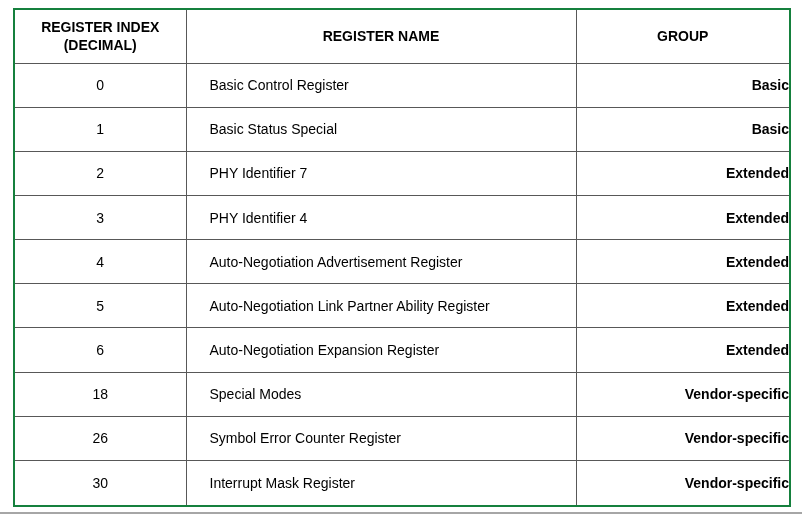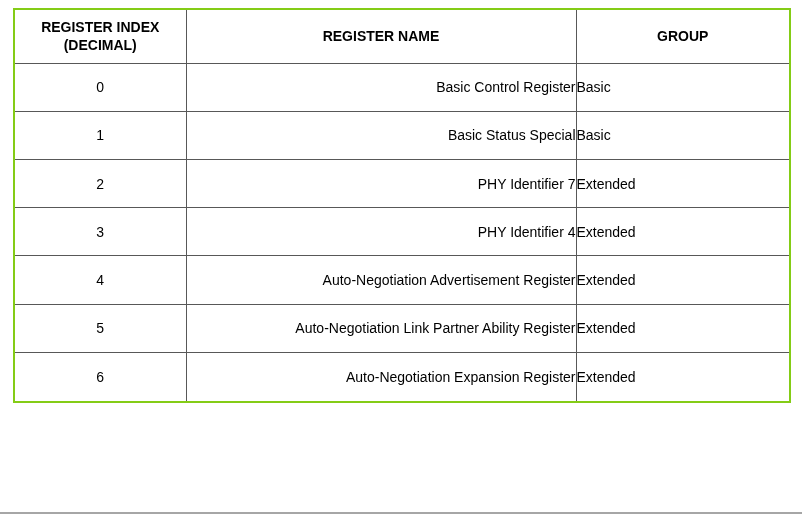--- a/index.html
+++ b/index.html
@@ -14,42 +14,42 @@
     width: 802px;
     height: 520px;
     background: #ffffff;
     overflow: hidden;
   }
   table.reg-table {
     position: absolute;
     left: 13px;
     top: 8px;
     width: 776px;
-    height: 395px;
+    height: 499px;
     border-collapse: collapse;
     table-layout: fixed;
-    border: 2px solid #84cc16;
+    border: 2px solid #15803d;
   }
   .reg-table th, .reg-table td {
     border: 1px solid #585858;
     padding: 0;
     font-size: 14px;
     vertical-align: middle;
     overflow: hidden;
   }
   .reg-table thead tr { height: 54px; }
   .reg-table thead th {
     font-weight: bold;
     text-align: center;
     white-space: pre-line;
     line-height: 18px;
   }
   .reg-table tbody td.cell-index { text-align: center; }
-  .reg-table tbody td.cell-name  { text-align: right; padding-left: 23px; }
-  .reg-table tbody td.cell-group { text-align: left; }
+  .reg-table tbody td.cell-name  { text-align: left; padding-left: 23px; }
+  .reg-table tbody td.cell-group { text-align: right; font-weight: bold; }
   .bottom-rule {
     position: absolute;
     left: 0;
     top: 512px;
     width: 802px;
     height: 2px;
     background: #a6a6a6;
   }
 </style>
 </head>
@@ -99,16 +99,31 @@
       <tr>
         <td class="cell-index">5</td>
         <td class="cell-name">Auto-Negotiation Link Partner Ability Register</td>
         <td class="cell-group">Extended</td>
       </tr>
       <tr>
         <td class="cell-index">6</td>
         <td class="cell-name">Auto-Negotiation Expansion Register</td>
         <td class="cell-group">Extended</td>
       </tr>
+      <tr>
+        <td class="cell-index">18</td>
+        <td class="cell-name">Special Modes</td>
+        <td class="cell-group">Vendor-specific</td>
+      </tr>
+      <tr>
+        <td class="cell-index">26</td>
+        <td class="cell-name">Symbol Error Counter Register</td>
+        <td class="cell-group">Vendor-specific</td>
+      </tr>
+      <tr>
+        <td class="cell-index">30</td>
+        <td class="cell-name">Interrupt Mask Register</td>
+        <td class="cell-group">Vendor-specific</td>
+      </tr>
     </tbody>
   </table>
   <div class="bottom-rule"></div>
 </div>
 
 </body></html>

